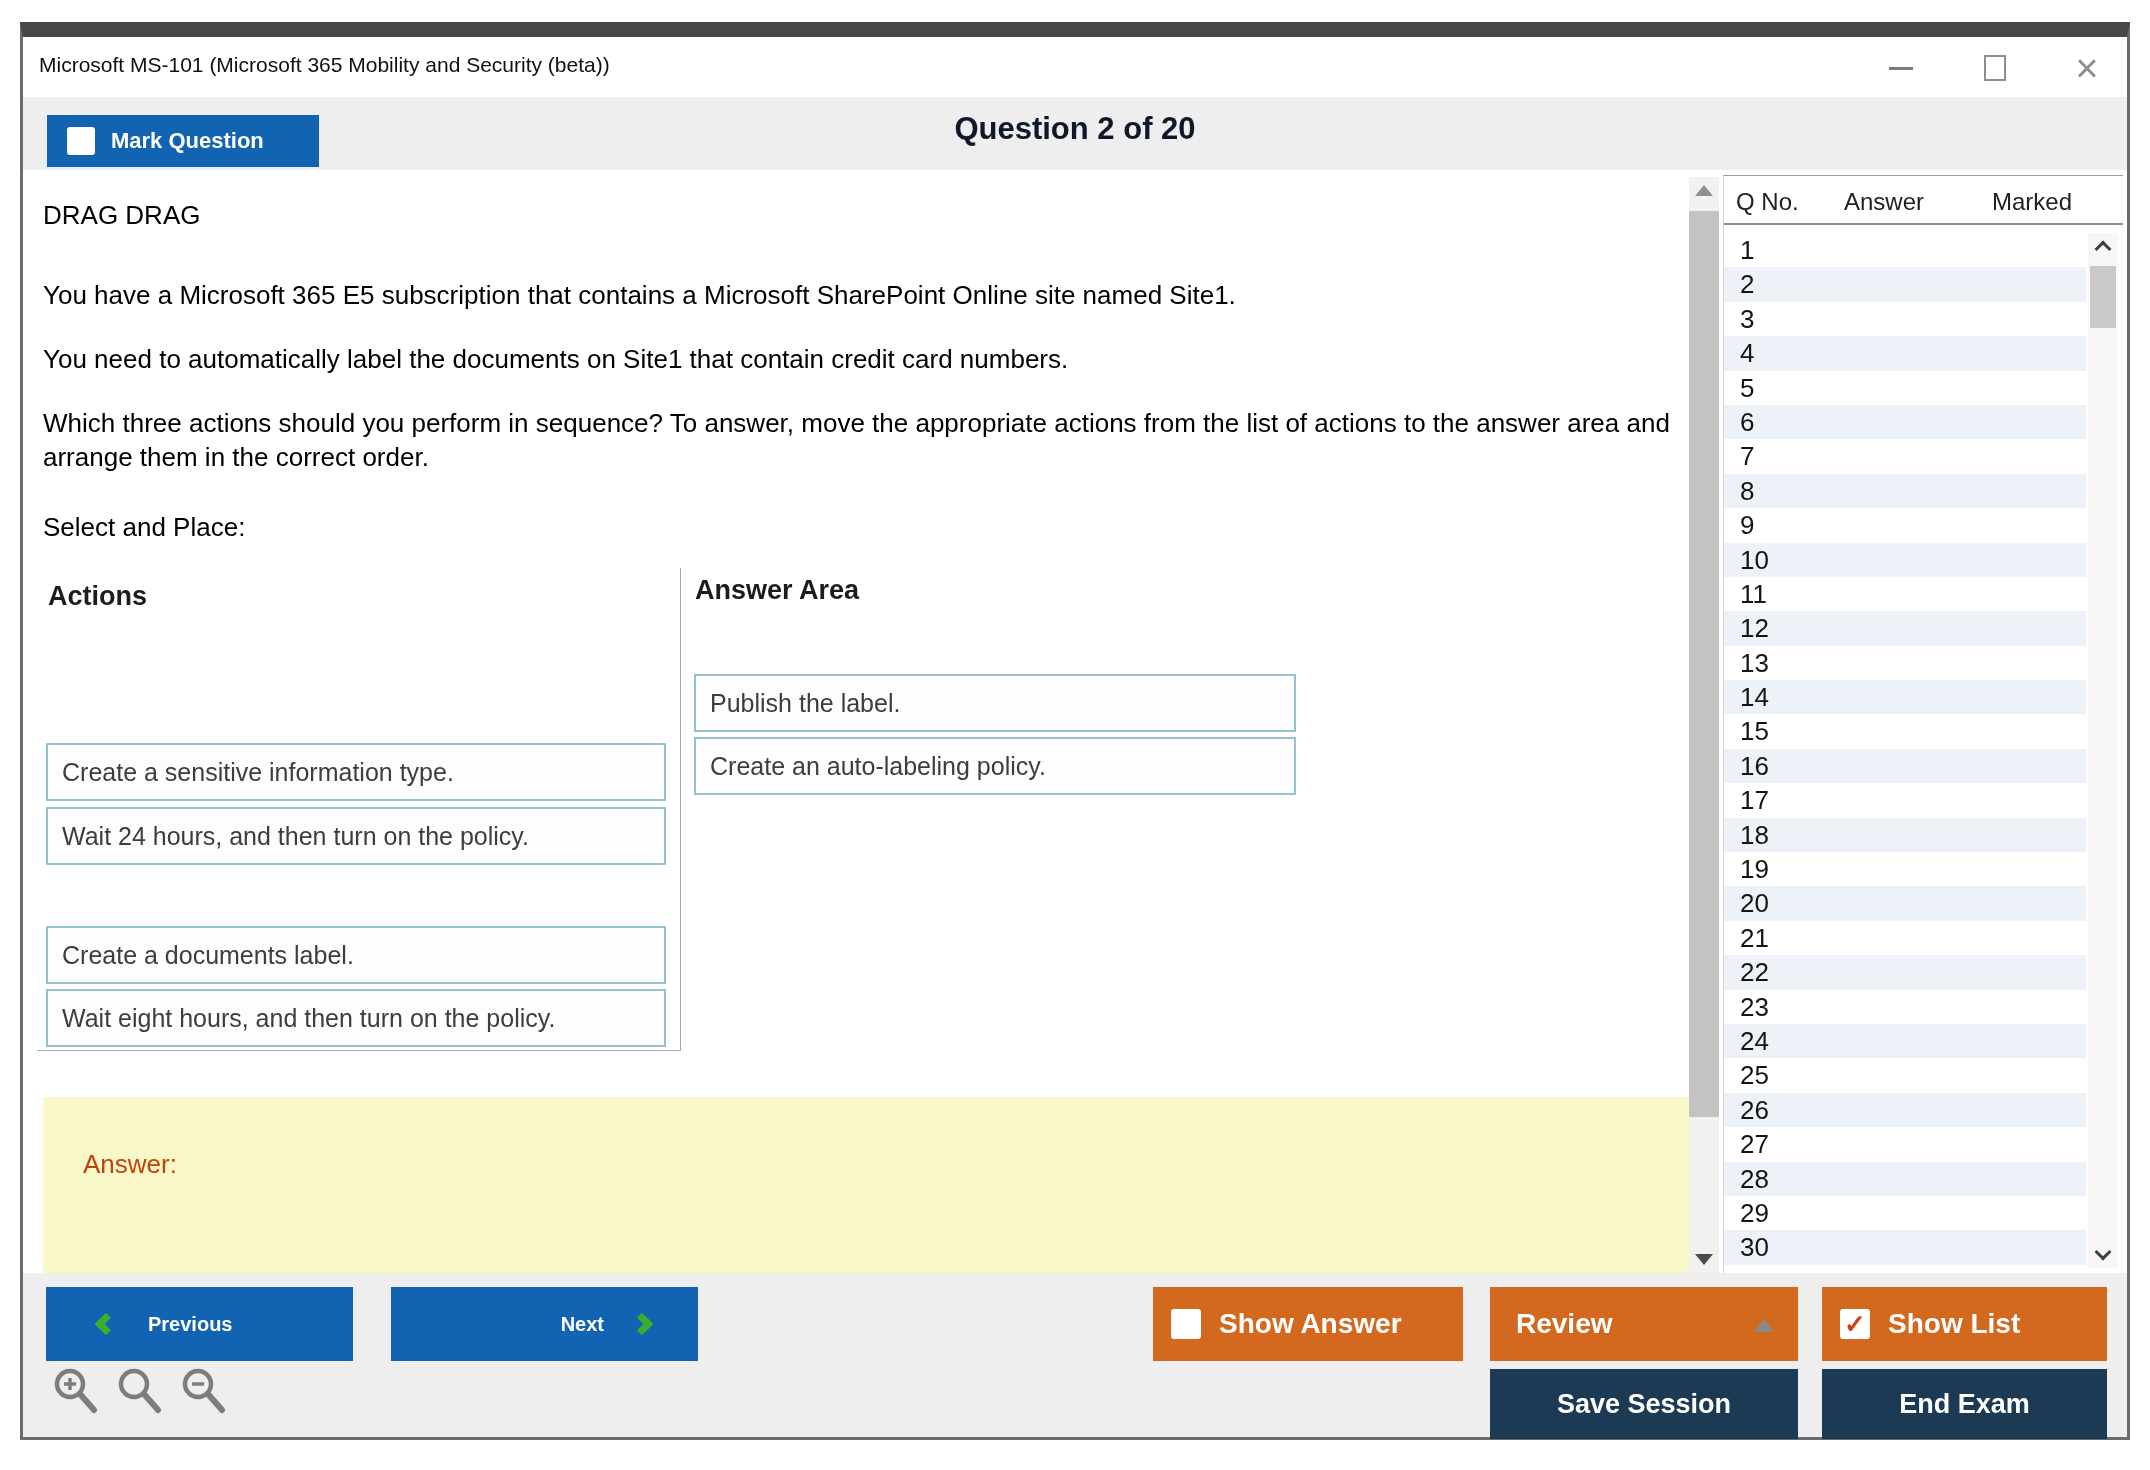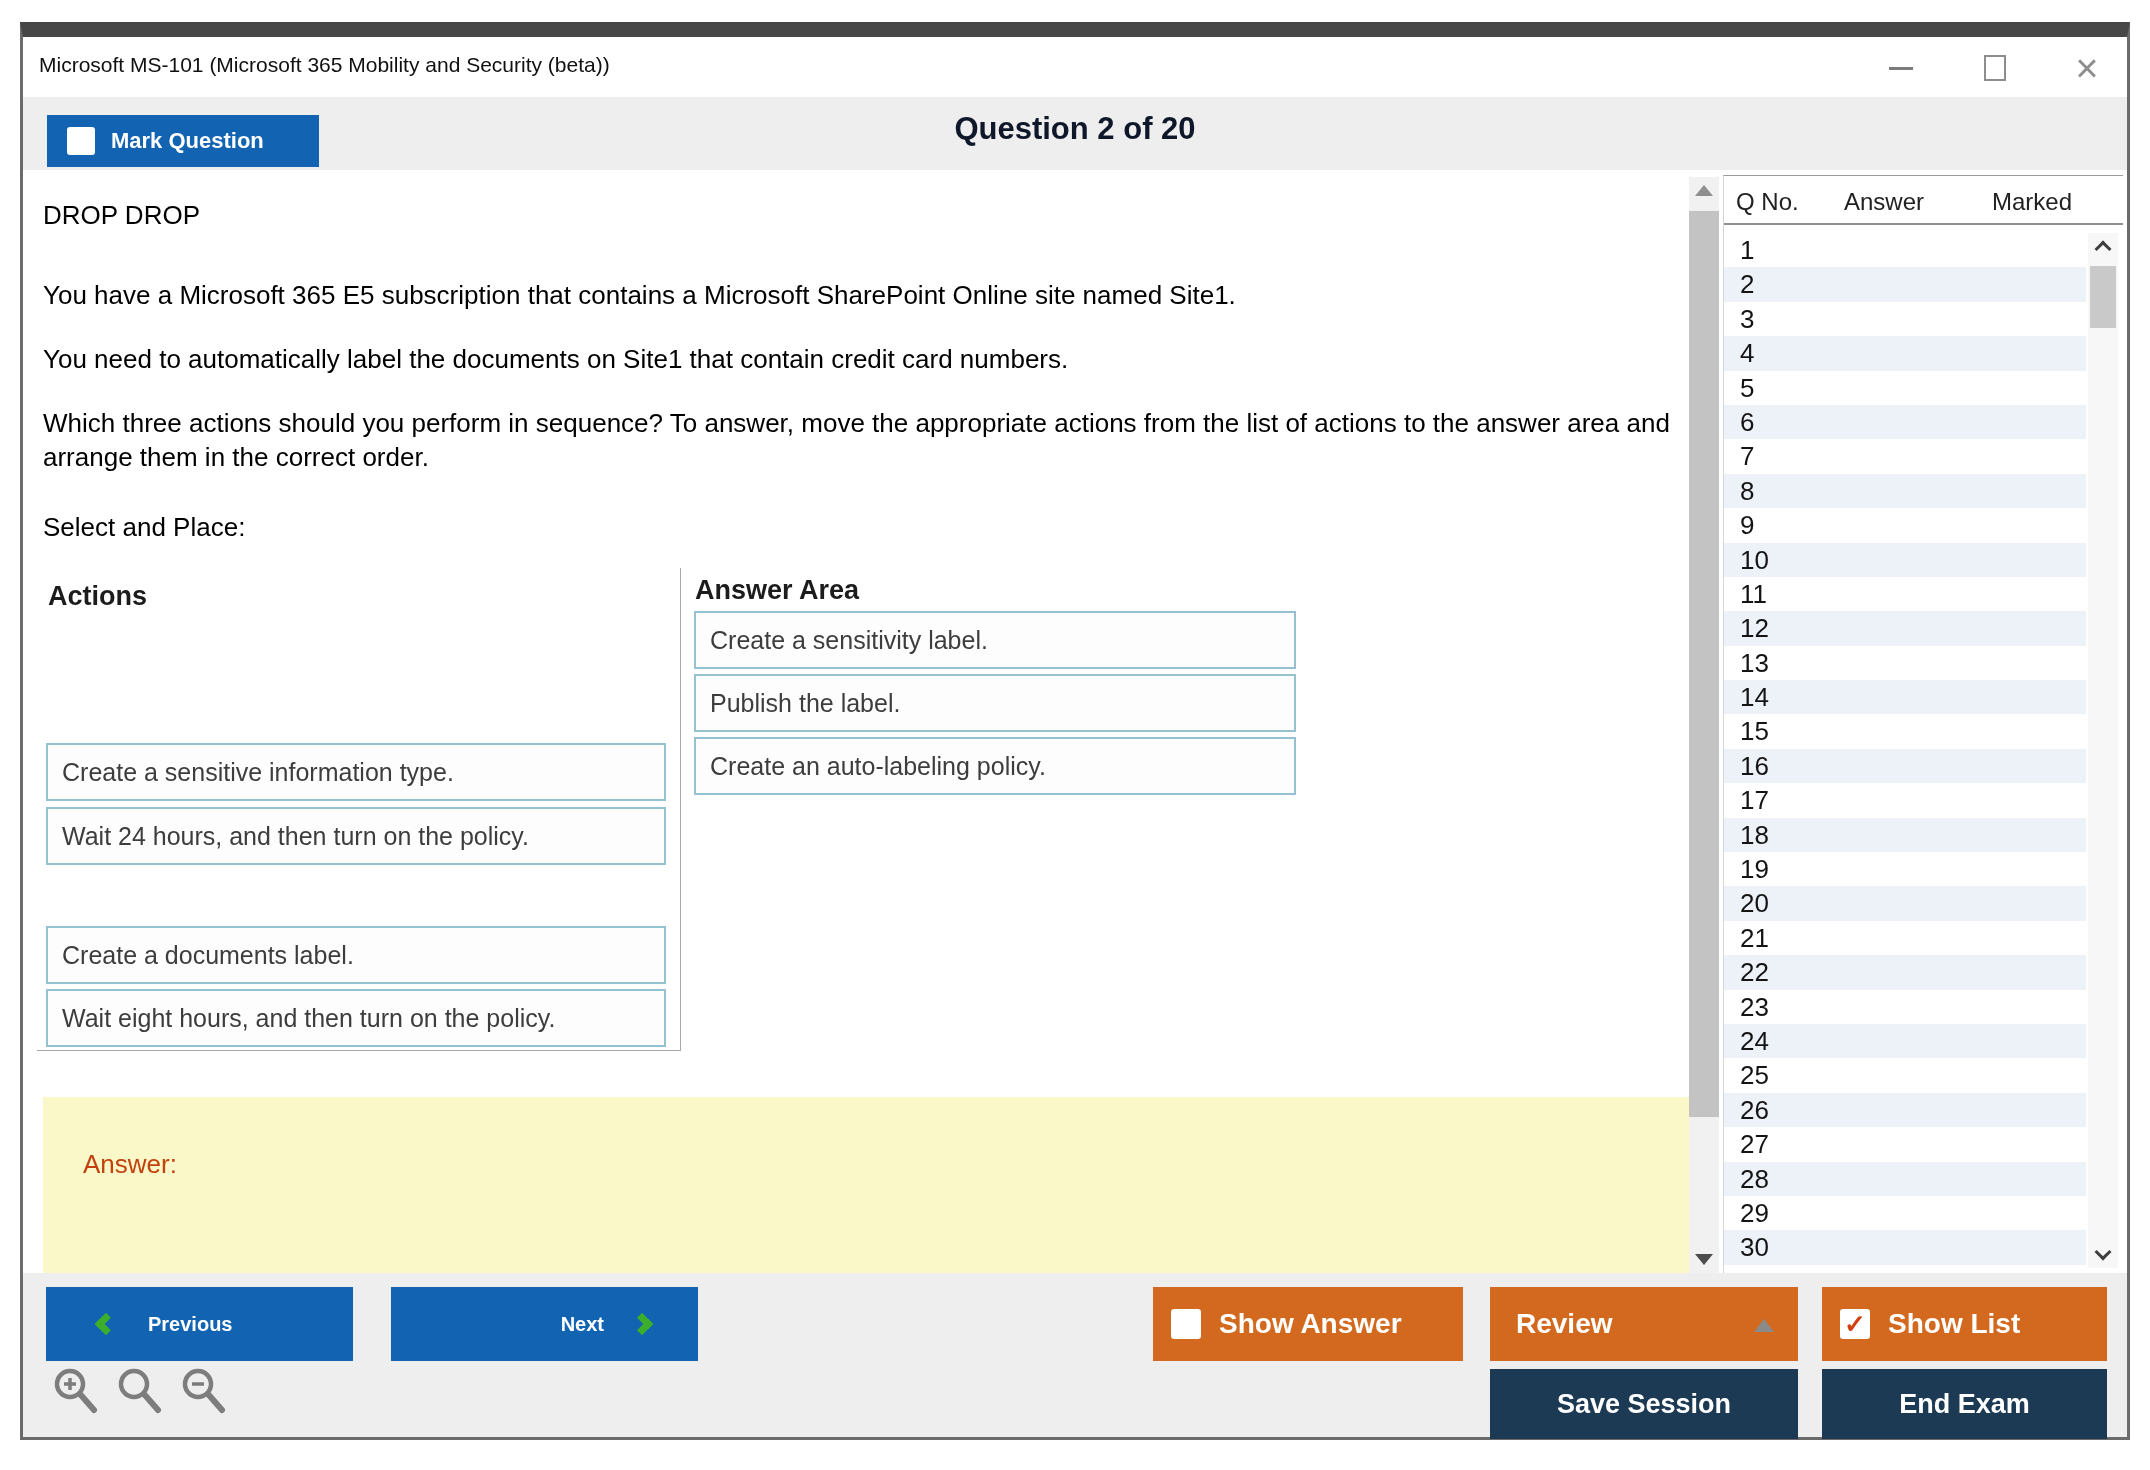--- a/index.html
+++ b/index.html
@@ -115,38 +115,37 @@
   <div class="headerbar">
     <div class="counter">Question 2 of 20</div>
     <div class="mark-btn">
       <span class="mark-box"></span>
       <span class="mark-label">Mark Question</span>
     </div>
   </div>
 
   <div class="mainpanel">
     <div class="qtext">
-      <div class="kind">DROP DROP</div>
+      <div class="kind">DRAG DRAG</div>
       <div class="p">You have a Microsoft 365 E5 subscription that contains a Microsoft SharePoint Online site named Site1.</div>
       <div class="p">You need to automatically label the documents on Site1 that contain credit card numbers.</div>
       <div class="p p3">Which three actions should you perform in sequence? To answer, move the appropriate actions from the list of actions to the answer area and arrange them in the correct order.</div>
       <div>Select and Place:</div>
     </div>
 
     <div class="col-title actions-title">Actions</div>
     <div class="col-title answer-title">Answer Area</div>
     <div class="vdivider"></div>
     <div class="hline"></div>
 
     <div class="dragbox abox a1">Create a sensitive information type.</div>
     <div class="dragbox abox a2">Wait 24 hours, and then turn on the policy.</div>
     <div class="dragbox abox a3">Create a documents label.</div>
     <div class="dragbox abox a4">Wait eight hours, and then turn on the policy.</div>
 
-    <div class="dragbox bbox b1">Create a sensitivity label.</div>
     <div class="dragbox bbox b2">Publish the label.</div>
     <div class="dragbox bbox b3">Create an auto-labeling policy.</div>
 
     <div class="answerband">
       <span class="lbl">Answer:</span>
     </div>
   </div>
 
   <div class="mscroll">
     <div class="tri-up"></div>

